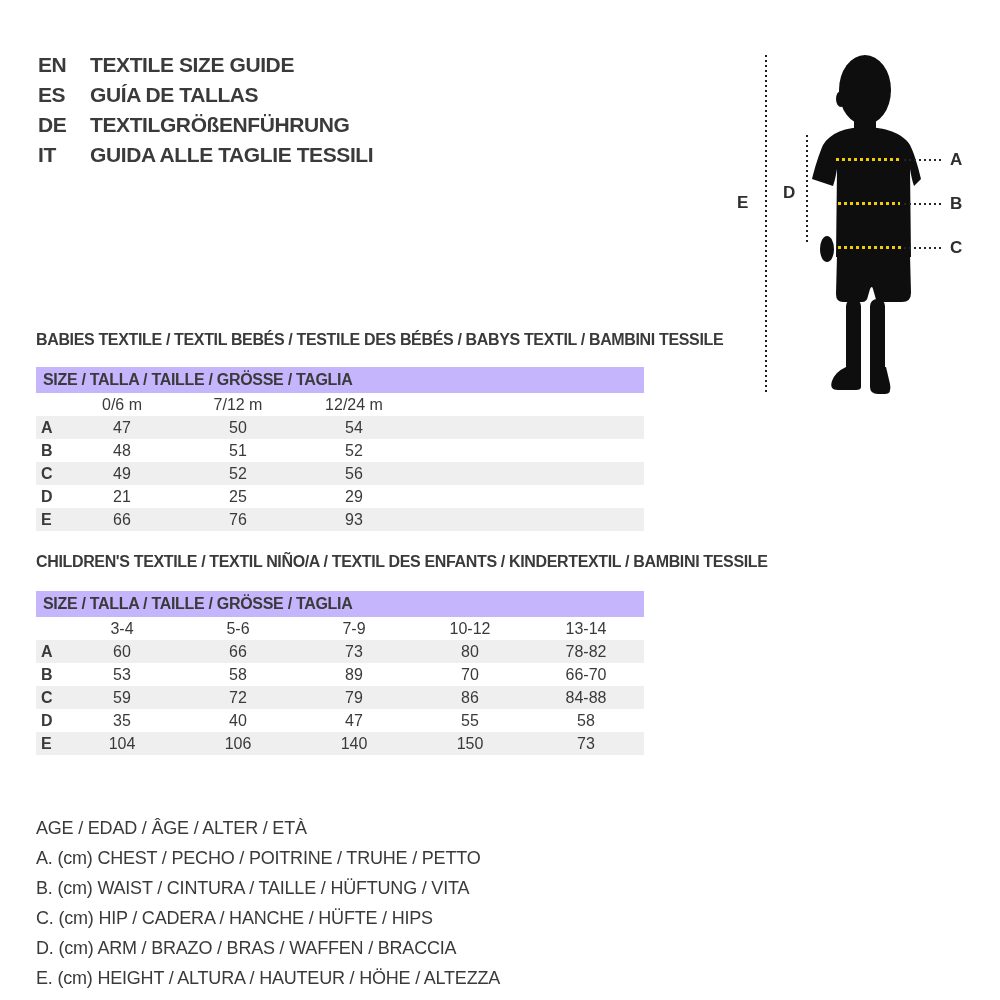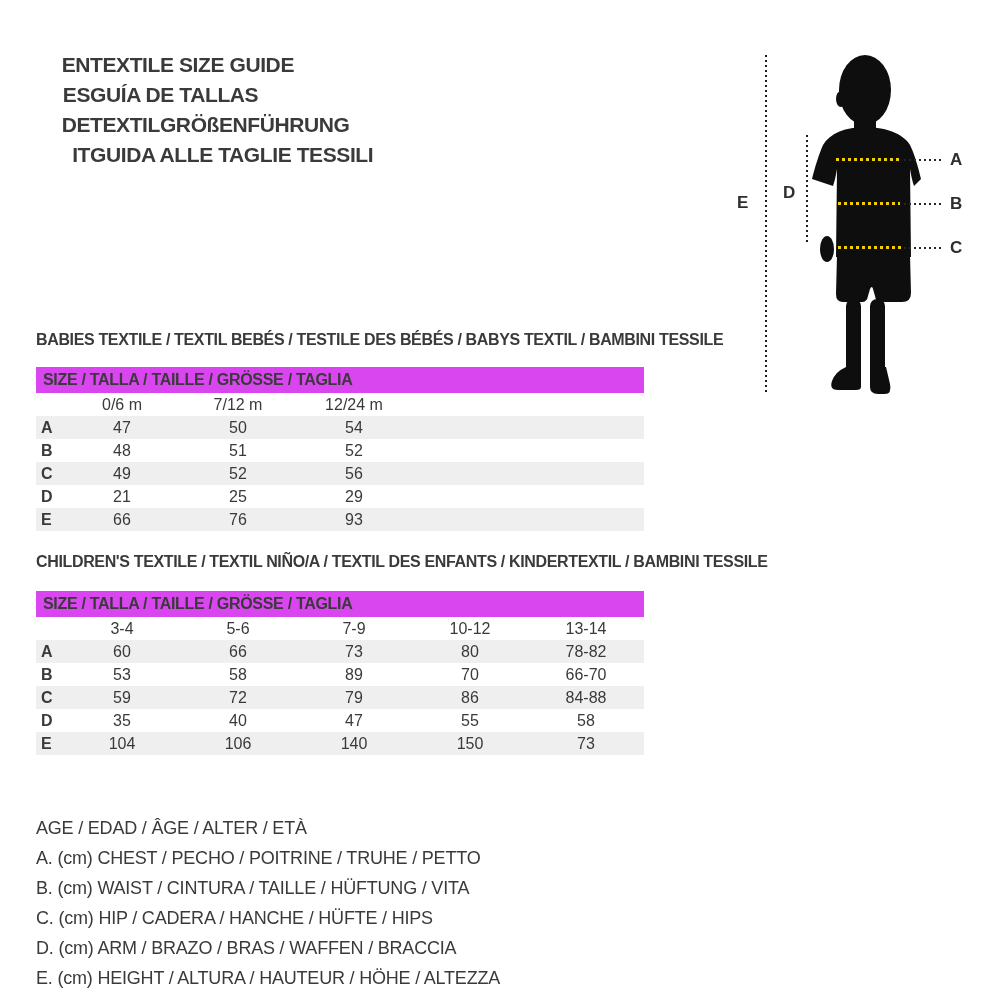--- a/index.html
+++ b/index.html
@@ -3,29 +3,29 @@
 <meta charset="utf-8">
 <style>
   * { margin:0; padding:0; box-sizing:border-box; }
   html,body { width:1000px; height:1000px; background:#ffffff; overflow:hidden;
     font-family:"Liberation Sans", sans-serif; color:#3a3a3a; }
 
   
   .lang-block { position:absolute; left:38px; top:50px; }
   .lang-row { display:flex; height:30px; line-height:30px; font-size:21px;
     font-weight:bold; letter-spacing:-0.4px; }
-  .lang-code { width:52px;text-align:right; }
+  .lang-code { width:52px; }
 
   
   .section-title { position:absolute; left:36px; font-size:16px; font-weight:bold;
     letter-spacing:-0.35px; white-space:nowrap; }
 
   
   .size-table { position:absolute; left:36px; width:608px; }
-  .t-header { height:26px; line-height:26px; background:#d946ef; font-weight:bold;
+  .t-header { height:26px; line-height:26px; background:#c4b5fd; font-weight:bold;
     font-size:16px; letter-spacing:-0.3px; padding-left:7px; }
   .t-row { display:flex; height:23px; line-height:23px; font-size:16px; }
   .t-row.odd { background:#efefef; }
   .t-lab { width:28px; padding-left:5px; font-weight:bold; }
   .t-cell { width:116px; text-align:center; }
 
   
   .legend-block { position:absolute; left:36px; top:813px; }
   .legend-line { height:30px; line-height:30px; font-size:18px; letter-spacing:-0.2px;
     white-space:nowrap; }

